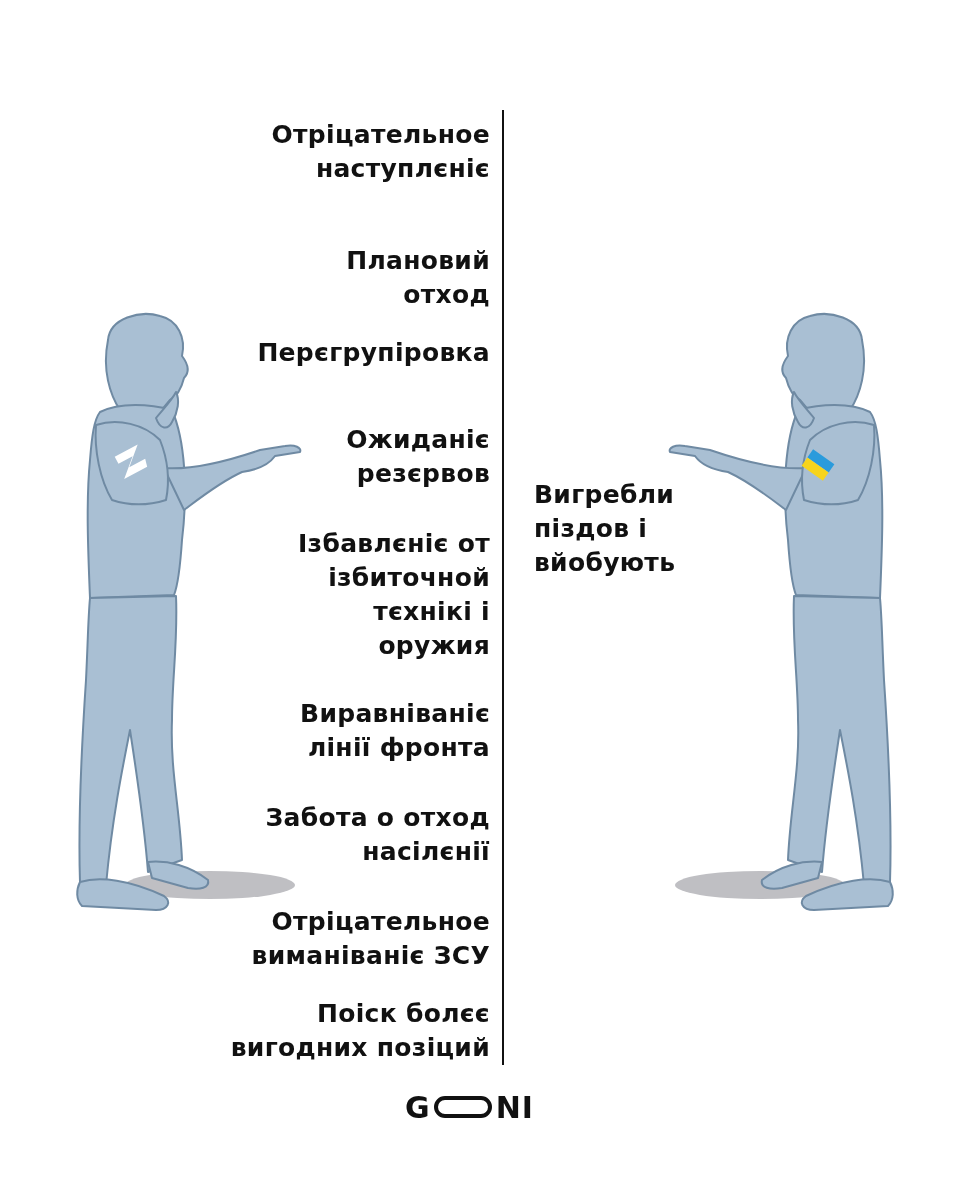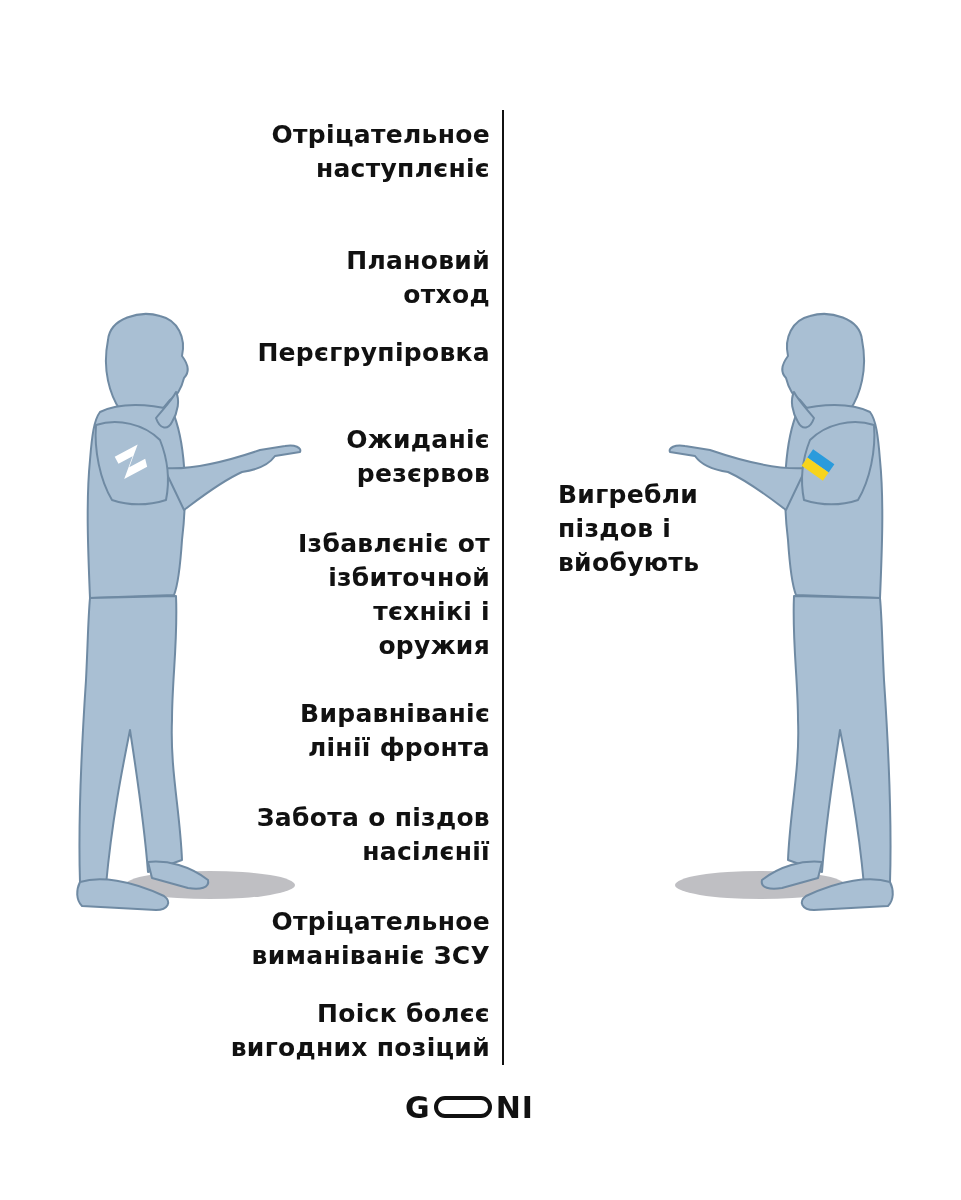--- a/index.html
+++ b/index.html
@@ -3,21 +3,21 @@
 <meta charset="utf-8">
 <style>
   html, body { margin:0; padding:0; }
   body { width:961px; height:1200px; background:#ffffff; position:relative; overflow:hidden;
          font-family:"DejaVu Sans","Liberation Sans",sans-serif; }
   .figure { position:absolute; }
   .divider { position:absolute; left:502px; top:110px; width:2px; height:955px; background:#111; }
   .left-col { position:absolute; right:471px; top:118px; width:340px; text-align:right; }
   .phrase { font-weight:bold; font-size:25px; line-height:34px; color:#111; letter-spacing:0.3px;
             white-space:pre-line; }
-  .right-col { position:absolute; left:558px; top:478px; width:220px; text-align:left; }
+  .right-col { position:absolute; left:534px; top:478px; width:220px; text-align:left; }
   .logo { position:absolute; left:405px; top:1090px; width:152px; height:34px; display:flex; align-items:center; }
   .logo span { font-weight:bold; font-size:30px; color:#111; letter-spacing:1px; }
   .logo .pill { width:58px; height:22px; border:4.5px solid #111; border-radius:14px; margin:0 4px 0 3px; box-sizing:border-box; }
 </style>
 </head>
 <body>
 
 <svg class="figure" style="left:60px;top:300px" width="260" height="630" viewBox="0 0 260 630">
   <ellipse cx="150" cy="585" rx="85" ry="14" fill="#8a8a92" opacity="0.55"></ellipse>
   <g fill="#a9bfd3" stroke="#6f8aa3" stroke-width="2" stroke-linejoin="round">
@@ -69,21 +69,21 @@
 отход</div>
   <div class="phrase" style="margin-top:24px;height:34px">Перєгрупіровка</div>
   <div class="phrase" style="margin-top:53px;height:68px">Ожиданіє
 резєрвов</div>
   <div class="phrase" style="margin-top:36px;height:136px">Ізбавлєніє от
 ізбиточной
 тєхнікі і
 оружия</div>
   <div class="phrase" style="margin-top:34px;height:68px">Виравніваніє
 лінії фронта</div>
-  <div class="phrase" style="margin-top:36px;height:68px">Забота о піздов
+  <div class="phrase" style="margin-top:36px;height:68px">Забота о отход
 насілєнії</div>
   <div class="phrase" style="margin-top:36px;height:68px">Отріцательное
 виманіваніє ЗСУ</div>
   <div class="phrase" style="margin-top:24px;height:68px">Поіск болєє
 вигодних позіций</div>
 </div>
 
 <div class="right-col">
   <div class="phrase">Вигребли
 піздов і

